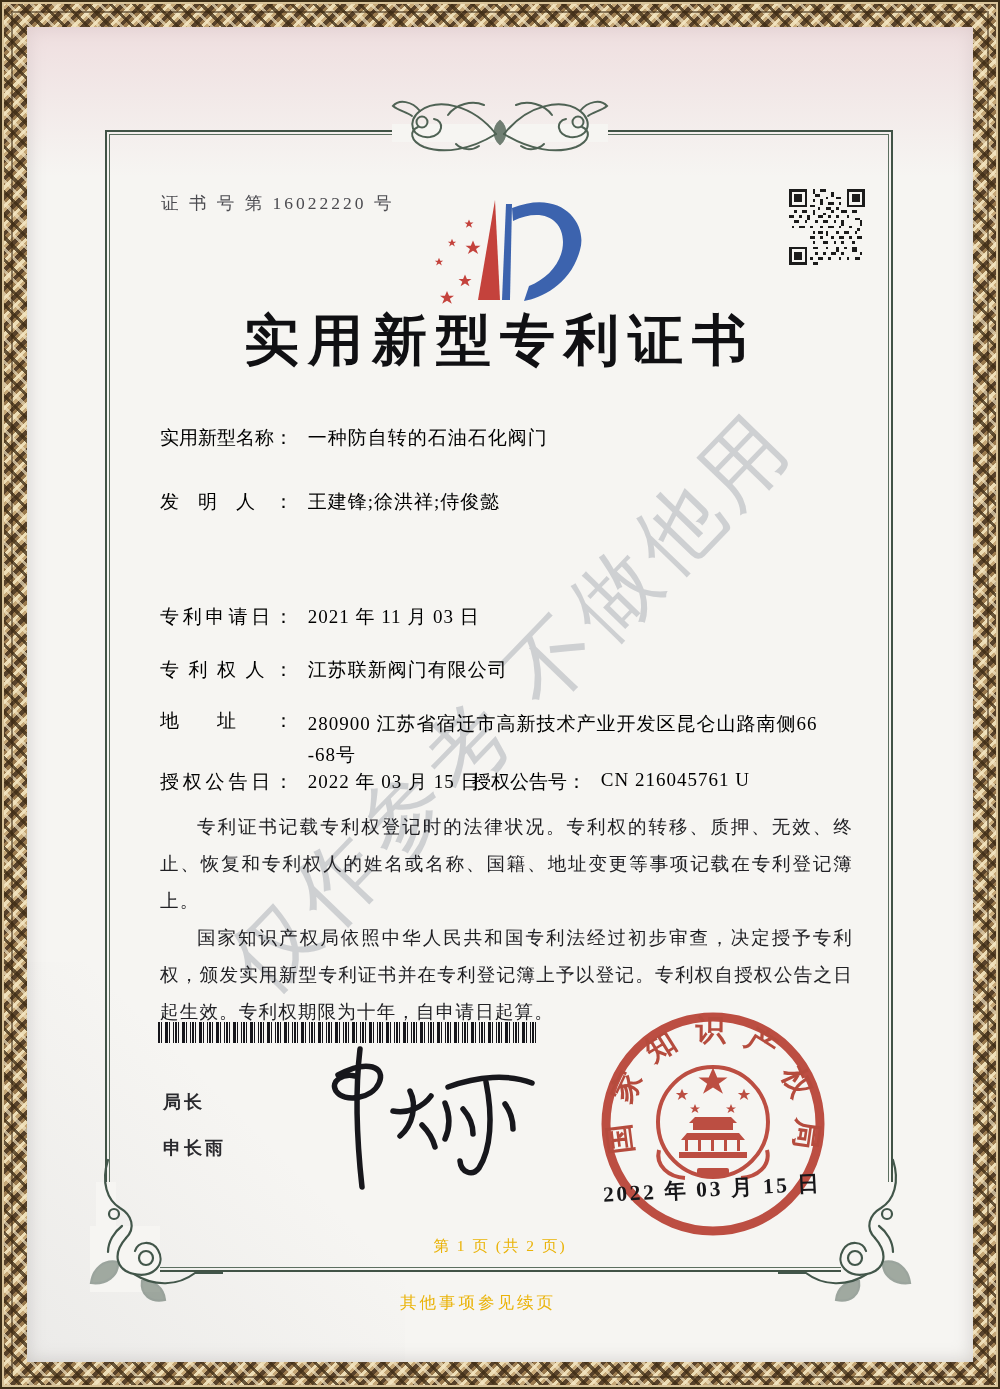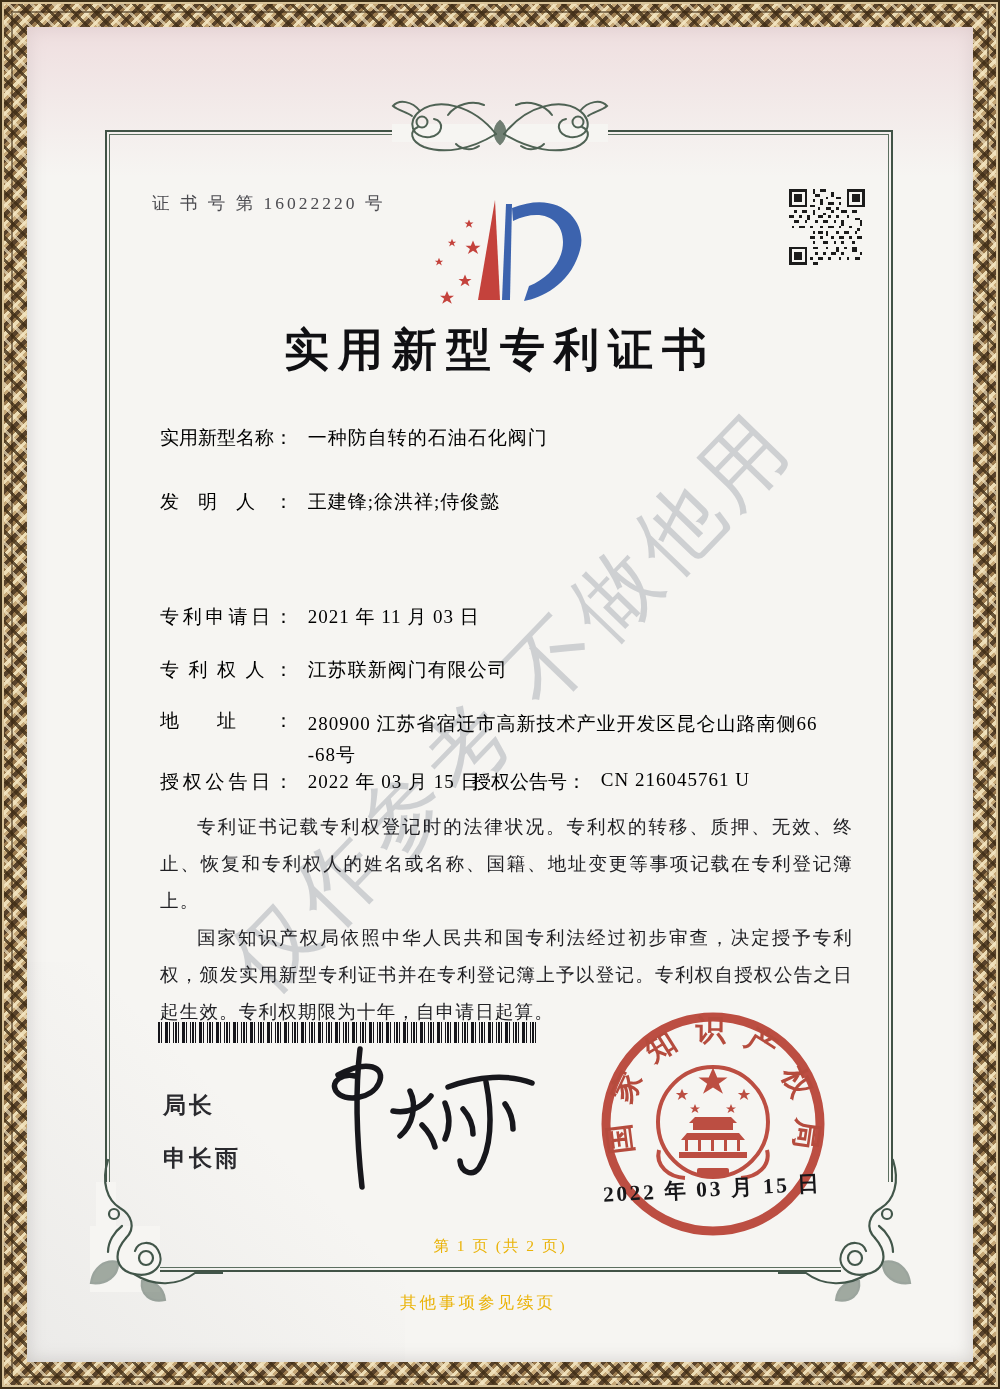--- a/index.html
+++ b/index.html
@@ -26,24 +26,24 @@
     transform:translate(-50%,-50%) rotate(-46deg);
     font-size:84px;letter-spacing:8px;white-space:nowrap;
     color:rgba(148,153,163,.40);font-weight:400;}
   
   #inner-border{position:absolute;left:105px;top:130px;width:788px;height:1142px;
     border:2.5px solid #41534677;border-color:#415346;z-index:2;}
   #inner-border .ib2{position:absolute;inset:2px;border:1px solid #5c6f60;}
   .flourish{position:absolute;z-index:3;}
   
   .txt{position:absolute;z-index:4;color:#eab308;}
-  #cert-no{left:152px;top:191px;font-size:17.5px;letter-spacing:3px;color:#4b4b50;}
+  #cert-no{left:161px;top:191px;font-size:17.5px;letter-spacing:3px;color:#4b4b50;}
   #qr{position:absolute;left:789px;top:189px;width:76px;height:76px;z-index:4;}
   #logo{position:absolute;left:412px;top:190px;z-index:4;}
-  #title{left:50%;top:320px;transform:translateX(-50%);font-size:45px;font-weight:700;
+  #title{left:50%;top:304px;transform:translateX(-50%);font-size:55px;font-weight:700;
     letter-spacing:9px;white-space:nowrap;color:#101013;}
   .field{position:absolute;left:160px;z-index:4;font-size:19px;white-space:nowrap;}
   .field .lab{display:inline-block;width:133px;text-align:justify;text-align-last:justify;
     vertical-align:top;letter-spacing:0;}
   .field .val{display:inline-block;margin-left:10px;letter-spacing:1px;vertical-align:top;}
   #f-addr .val{width:516px;white-space:normal;word-break:break-all;line-height:31px;}
   #f-grant{width:720px;}
   #grant-no-pair{position:absolute;left:312px;top:0;}
   #grant-no-pair .lab{width:114px;}
   #body-text{position:absolute;left:160px;top:809px;width:693px;z-index:4;
@@ -51,21 +51,21 @@
   #body-text p{margin:0;text-indent:2em;}
   #barcode{position:absolute;left:158px;top:1022px;width:380px;height:21px;z-index:4;
     background-image:repeating-linear-gradient(90deg,
       #15151a 0 2px, rgba(0,0,0,0) 2px 3px,
       #15151a 3px 4px, rgba(0,0,0,0) 4px 7px,
       #15151a 7px 10px, rgba(0,0,0,0) 10px 11px,
       #15151a 11px 12px, rgba(0,0,0,0) 12px 15px,
       #15151a 15px 16px, rgba(0,0,0,0) 16px 17px);}
   #officer{position:absolute;left:163px;top:1090px;z-index:4;
     font-family:"Liberation Sans","DejaVu Sans",sans-serif;font-weight:600;
-    font-size:23px;letter-spacing:3px;color:#2a2a2e;}
+    font-size:18px;letter-spacing:3px;color:#2a2a2e;}
   #officer .name{margin-top:22px;text-align:center;}
   #signature{position:absolute;left:282px;top:1033px;z-index:4;}
   #seal{position:absolute;left:585px;top:1002px;z-index:5;}
   #page-no{left:50%;top:1236px;transform:translateX(-50%);font-size:15.5px;letter-spacing:2px;}
   #footer-note{left:478px;top:1292px;transform:translateX(-50%);font-size:16.5px;letter-spacing:3px;}
 </style>
 </head>
 <body>
 
 <div id="page">

